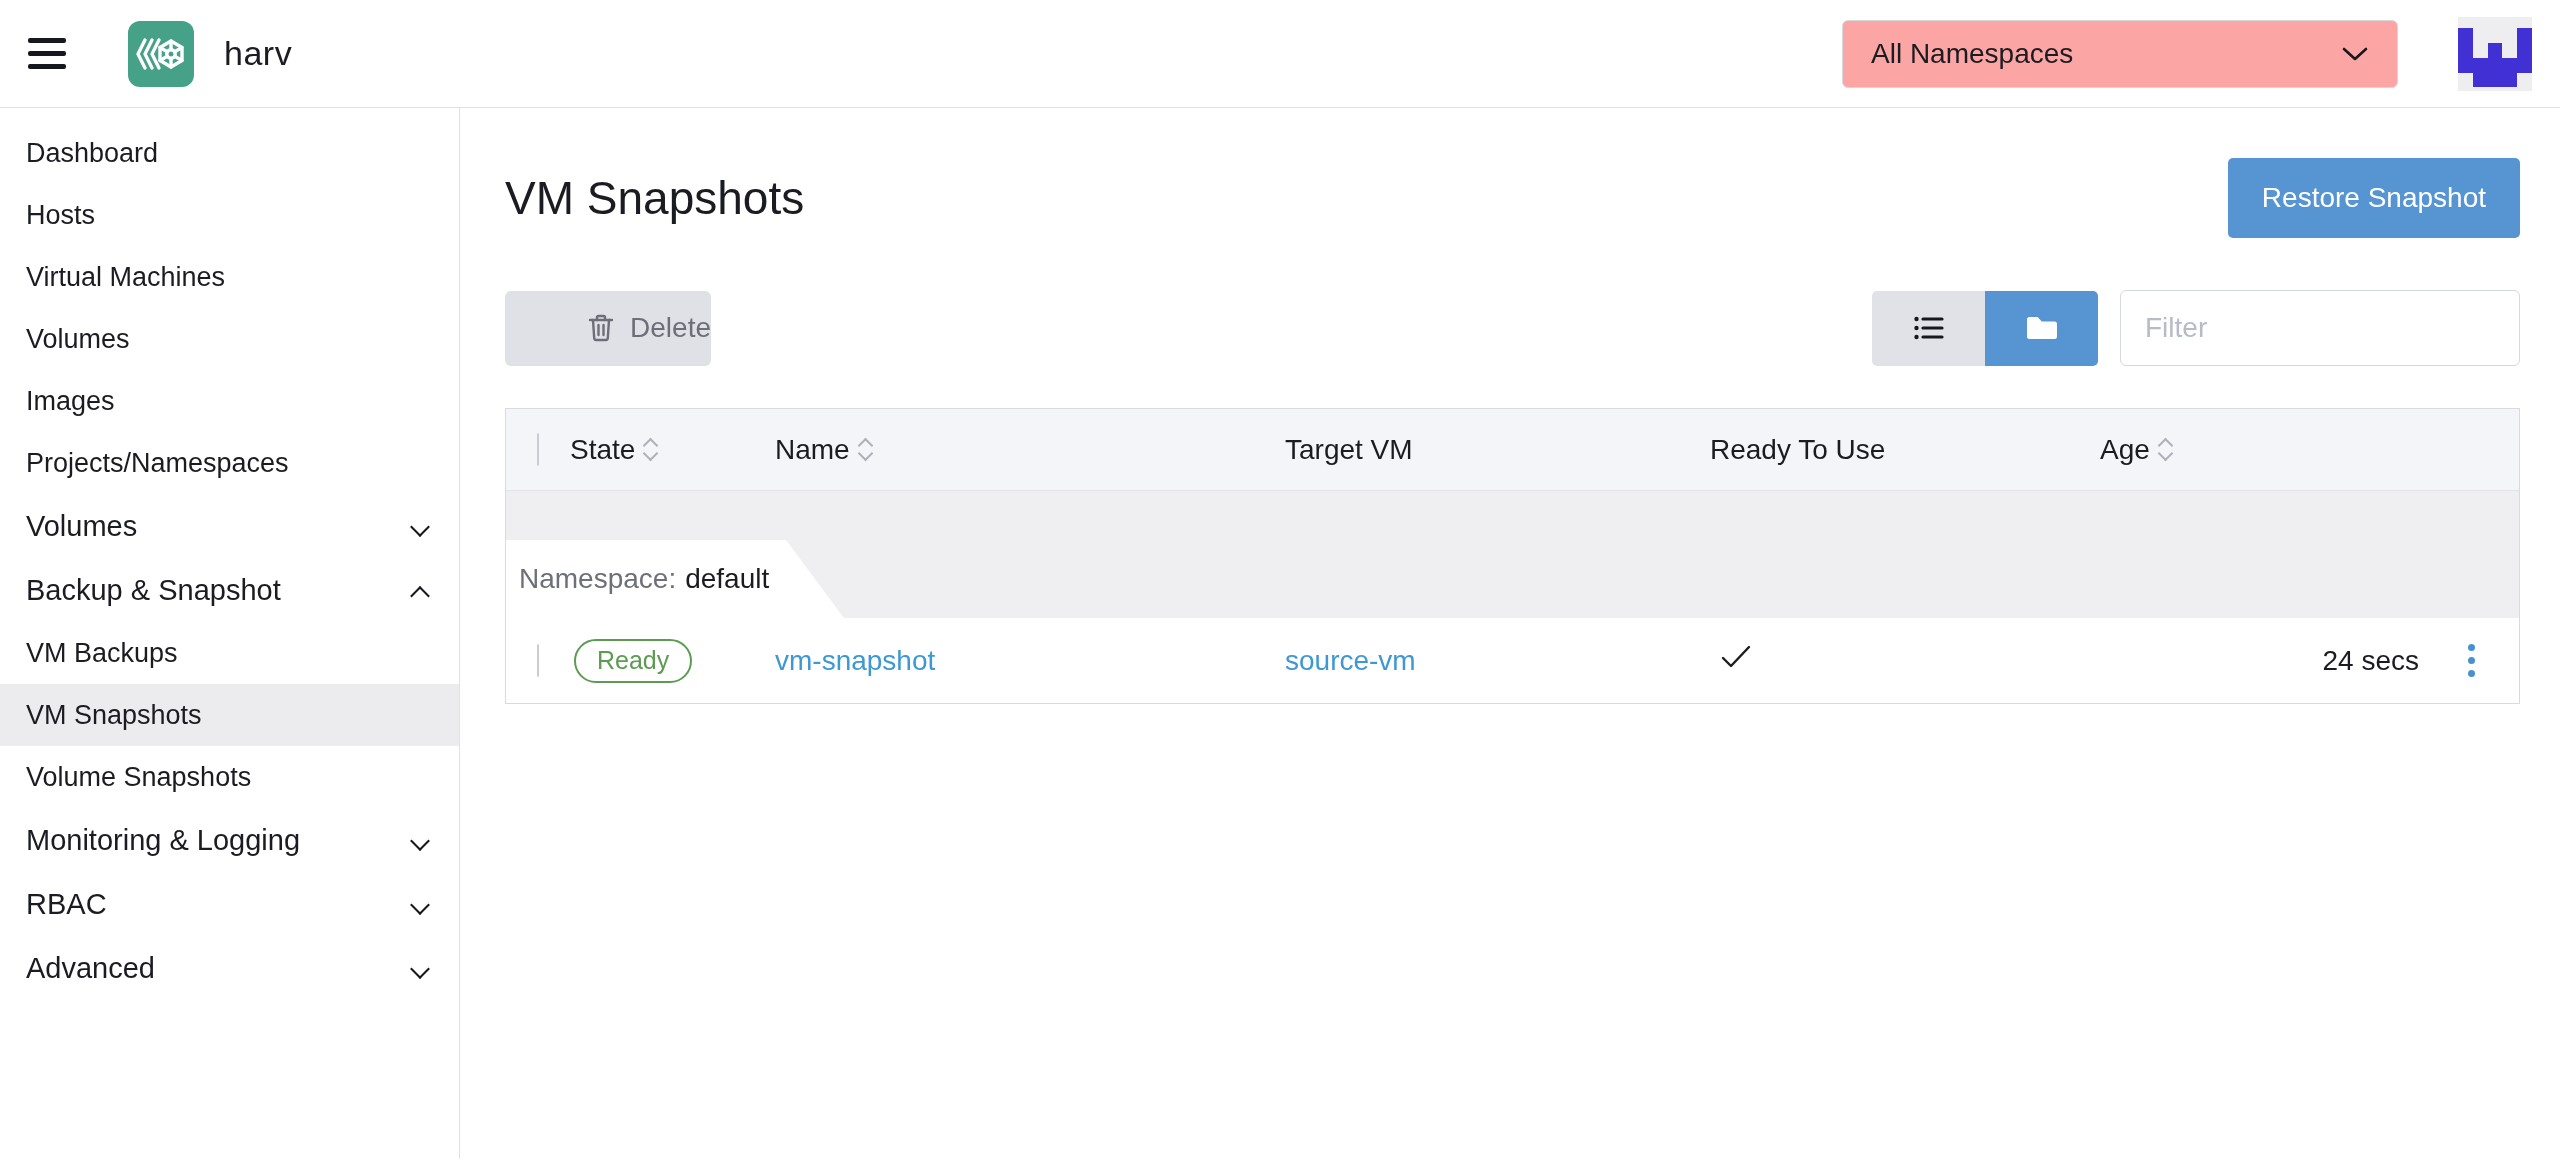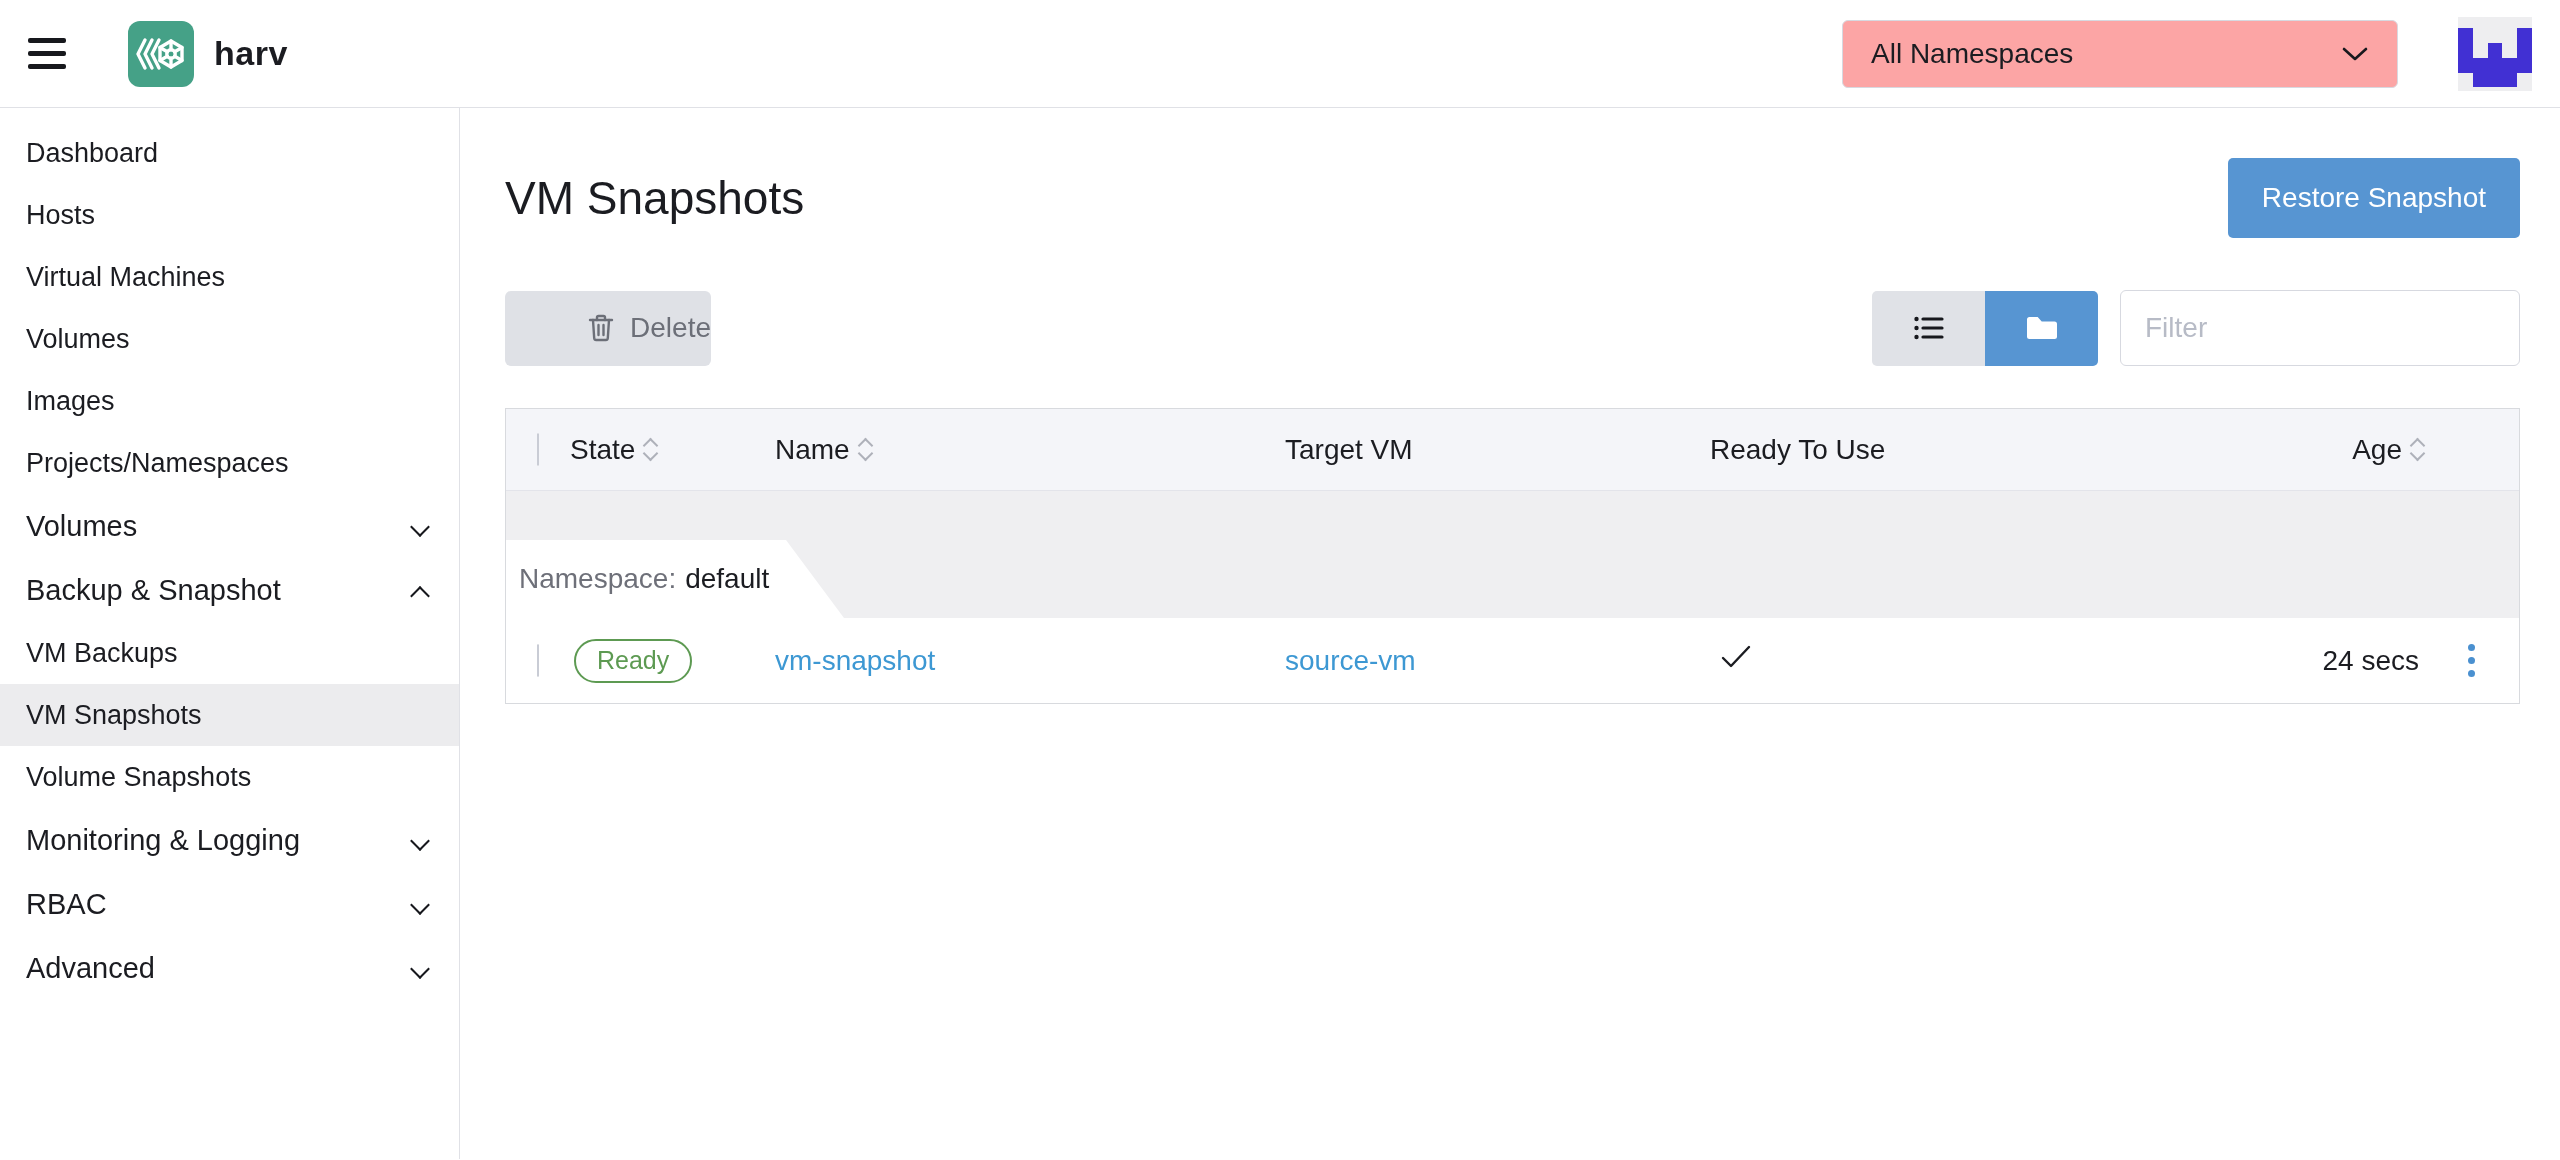--- a/index.html
+++ b/index.html
@@ -6,21 +6,21 @@
   html,body { width:2560px; height:1160px; overflow:hidden; background:#fff;
               font-family:"Liberation Sans", sans-serif; color:#1b1c21; }
 
   
   .topbar { height:108px; display:flex; align-items:center; padding:0 28px;
             border-bottom:1px solid #e0e1e6; background:#fff; }
   .hamburger { width:38px; display:flex; flex-direction:column; gap:8px; cursor:pointer; }
   .hamburger span { display:block; height:5px; background:#17181d; border-radius:2px; }
   .logo { width:66px; height:66px; border-radius:12px; margin-left:62px;
           display:flex; align-items:center; justify-content:center; }
-  .brand { margin-left:20px; font-size:34px; font-weight:700; letter-spacing:.5px; }
+  .brand { margin-left:30px; font-size:34px; font-weight:400; letter-spacing:.5px; }
   .topbar-spacer { flex:1; }
   .ns-select { width:556px; height:68px; border:1px solid #d7d9e0; border-radius:6px;
                display:flex; align-items:center; padding:0 28px; font-size:28px;
                background:#fca5a5; cursor:pointer; }
   .ns-select .ns-label { flex:1; }
   .avatar { width:74px; height:74px; margin-left:60px; background:#eeeef0; cursor:pointer; }
 
   
   .frame { display:flex; height:1051px; }
   .sidebar { width:460px; border-right:1px solid #e0e1e6; padding-top:14px; flex-shrink:0; }
@@ -62,21 +62,21 @@
             font-family:"Liberation Sans", sans-serif; outline:none; }
   .filter::placeholder { color:#b7bbc6; }
 
   
   .table { margin-top:42px; border:1px solid #d8dade; border-radius:0; overflow:hidden; }
   .tgrid { display:grid; grid-template-columns:64px 205px 510px 425px 390px 1fr 96px;
            align-items:center; }
   .thead { height:82px; background:#f4f5f9; border-bottom:1px solid #e3e4ea; font-size:28px; }
   .th { display:flex; align-items:center; gap:10px; cursor:pointer; }
   .th.static { cursor:default; }
-  .th-age { justify-content:flex-end; }
+  .th-age { }
   .cb { width:24px; height:24px; border:1px solid #c9ccd5; border-radius:5px;
         background:#fff; margin-left:31px; cursor:pointer; }
   .sort { display:flex; flex-direction:column; gap:3px; }
   .sort i { display:block; width:11px; height:11px; border-right:2px solid #aeb1ba;
             border-bottom:2px solid #aeb1ba; }
   .sort .s-up { transform:rotate(225deg); margin-bottom:-3px; }
   .sort .s-dn { transform:rotate(45deg); margin-top:-3px; }
 
   .group-band { height:127px; background:#efeff1; position:relative; }
   .group-tab { position:absolute; left:0; bottom:0; height:78px; width:338px; background:#fff;

